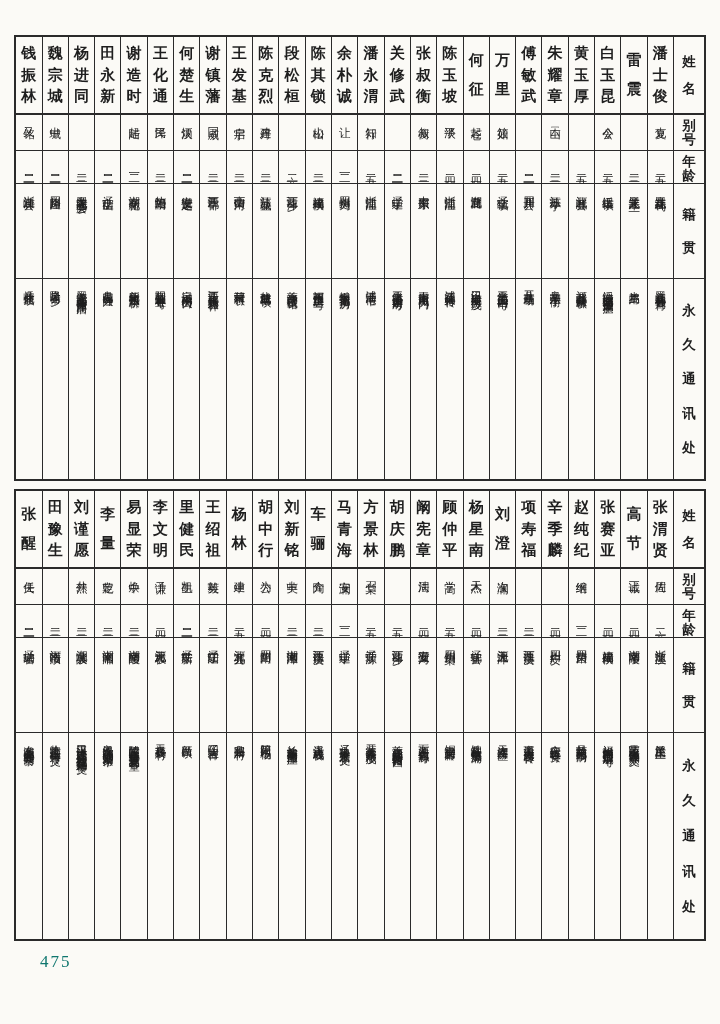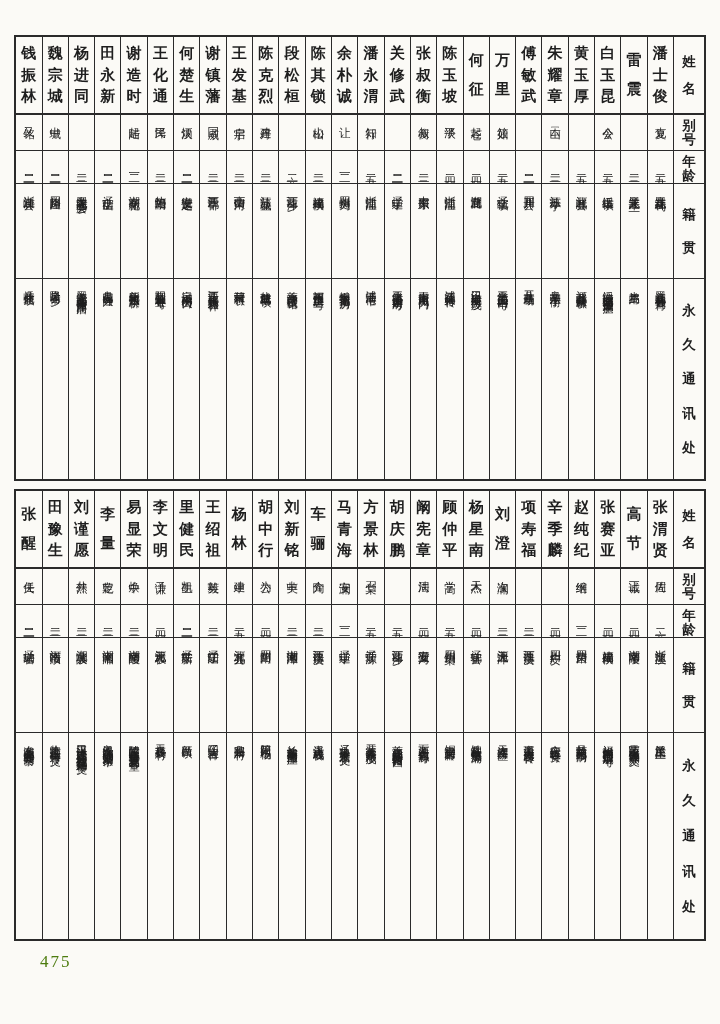--- a/index.html
+++ b/index.html
@@ -43,21 +43,21 @@
   }
   .c-name .ch{display:block;font-size:15px;font-weight:bold;line-height:1;}
   .c-alias .vtxt{font-size:11.5px;}
   .c-age .vtxt{font-size:11.5px;}
   .c-native .vtxt{font-size:11.5px;}
   .c-addr .vtxt{font-size:11px;line-height:1.12;}
   .col.header .cell{flex-direction:column;align-items:center;justify-content:space-evenly;padding:4px 0;}
   .col.header .ch{display:block;font-size:13.5px;font-weight:bold;line-height:1;}
   .footer-page{
     position:absolute;left:40px;top:952px;
-    font-size:17px;letter-spacing:2px;color:#4d7c0f;
+    font-size:17px;letter-spacing:2px;color:#0f766e;
   }
 </style>
 </head>
 <body>
 
 <div class="page">
   <div class="tables">
     <div class="vtable top">
         <div class="col header">
           <div class="cell c-name">

